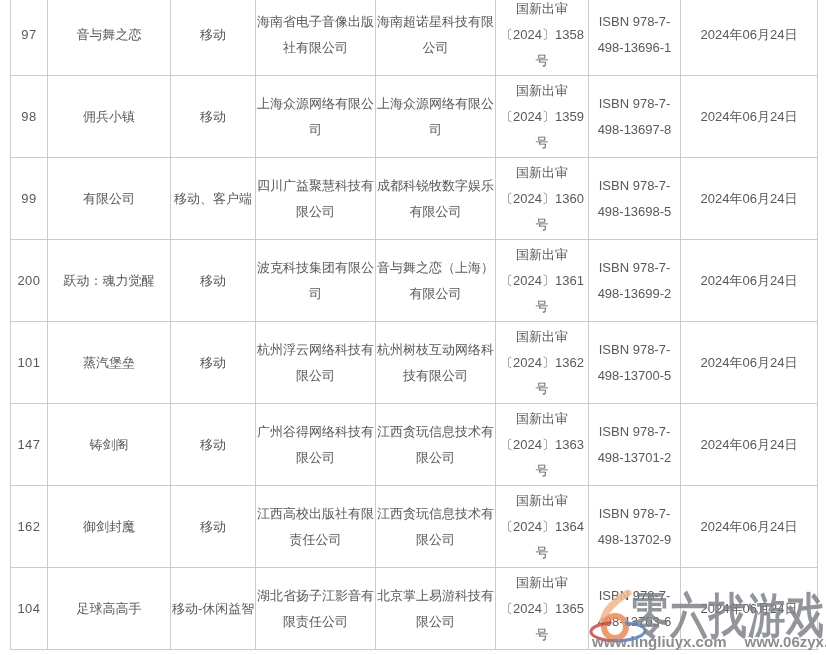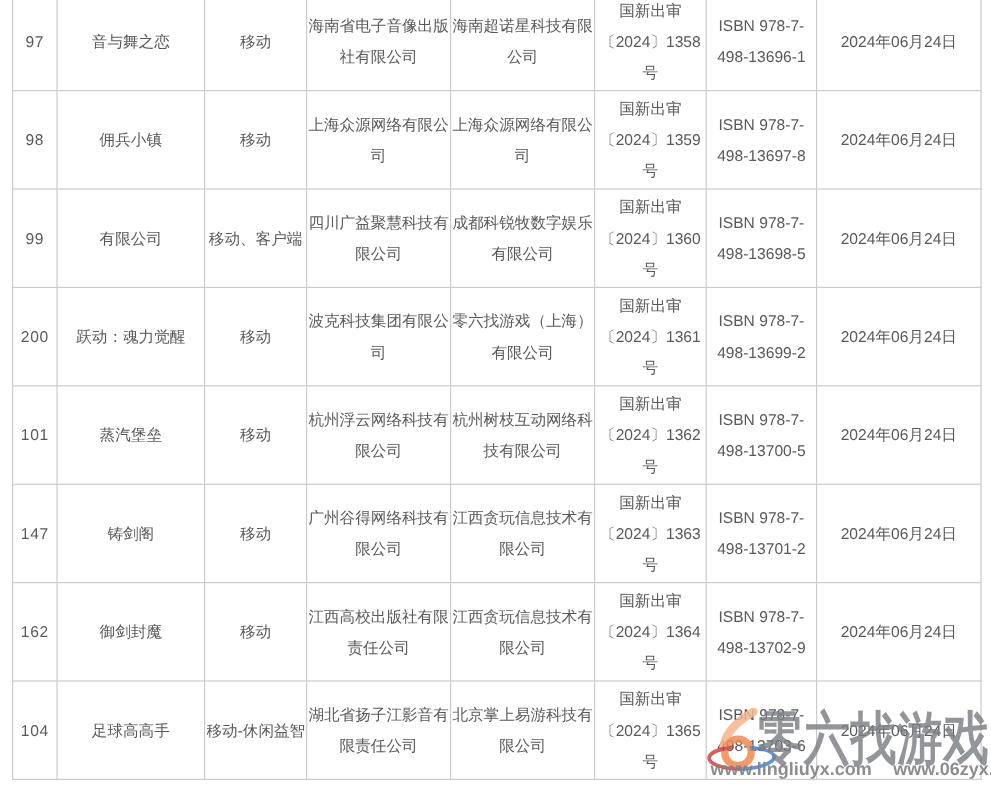--- a/index.html
+++ b/index.html
@@ -96,21 +96,21 @@
 号</td>
       <td class="c-isbn">ISBN 978-7-
 498-13698-5</td>
       <td class="c-date">2024年06月24日</td>
     </tr>
     <tr>
       <td class="c-no">200</td>
       <td class="c-name">跃动：魂力觉醒</td>
       <td class="c-plat">移动</td>
       <td class="c-pub">波克科技集团有限公司</td>
-      <td class="c-op">零六找游戏（上海）有限公司</td>
+      <td class="c-op">音与舞之恋（上海）有限公司</td>
       <td class="c-appr">国新出审
 〔2024〕1361
 号</td>
       <td class="c-isbn">ISBN 978-7-
 498-13699-2</td>
       <td class="c-date">2024年06月24日</td>
     </tr>
     <tr>
       <td class="c-no">101</td>
       <td class="c-name">蒸汽堡垒</td>

